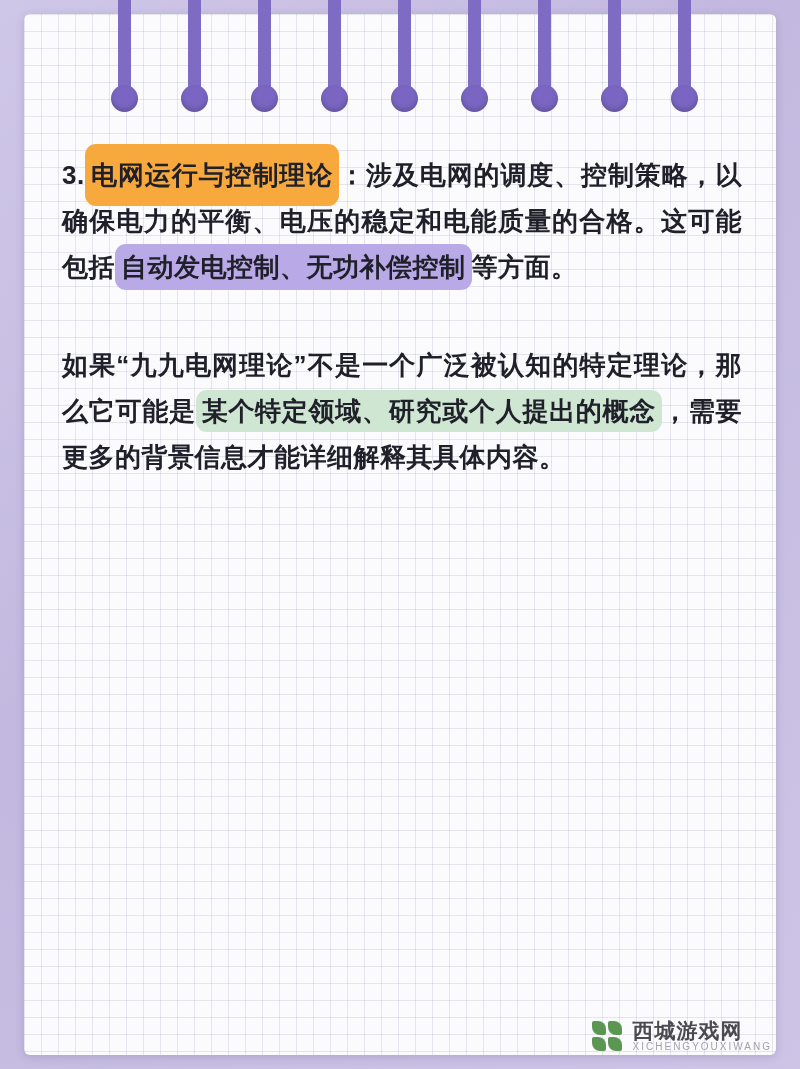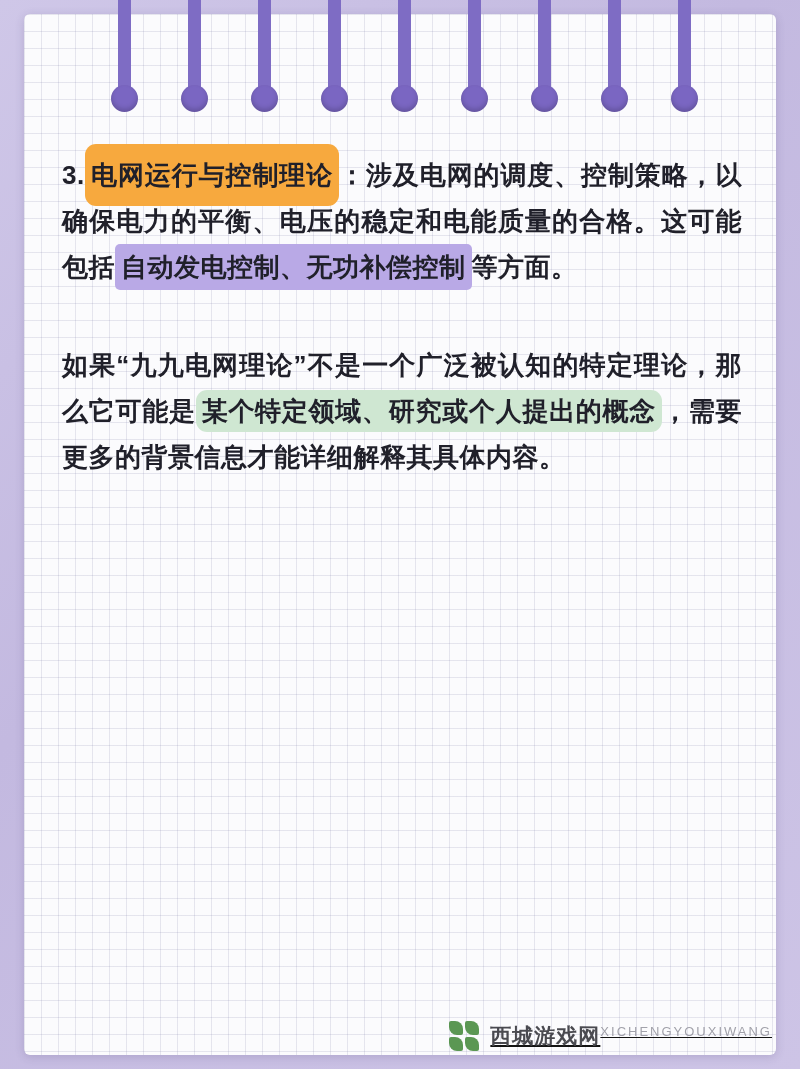--- a/index.html
+++ b/index.html
@@ -87,21 +87,21 @@
   .hl-orange {
     background: #f7a93e;
     border-radius: 11px;
     padding: 16px 6px;
     box-decoration-break: clone;
     margin-top: 24px;
     -webkit-box-decoration-break: clone;
   }
   .hl-purple {
     background: #b9a9e6;
-    border-radius: 5px;
+    border-radius: 11px;
     padding: 8px 6px;
     box-decoration-break: clone;
     -webkit-box-decoration-break: clone;
   }
   .hl-green {
     background: #cfe7d2;
     border-radius: 11px;
     padding: 6px 6px;
     box-decoration-break: clone;
     -webkit-box-decoration-break: clone;
@@ -124,32 +124,31 @@
   }
   #wm-mark .leaf {
     position: absolute;
     width: 14px;
     height: 14px;
     background: #4e8f45;
     border-radius: 2px 8px 2px 8px;
   }
   #wm-text {
     display: flex;
-    flex-direction: row;
+    flex-direction: column;
     line-height: 1.05;
-    text-decoration: underline;
   }
   #wm-title {
     font-size: 21px;
     font-weight: bold;
     color: #3b3b42;
     letter-spacing: 1px;
   }
   #wm-sub {
-    font-size: 13px;
+    font-size: 10px;
     color: #9a9aa3;
     letter-spacing: 2px;
   }
 </style>
 </head>
 <body>
 
 <div id="page">
 
   <div id="paper"></div>

